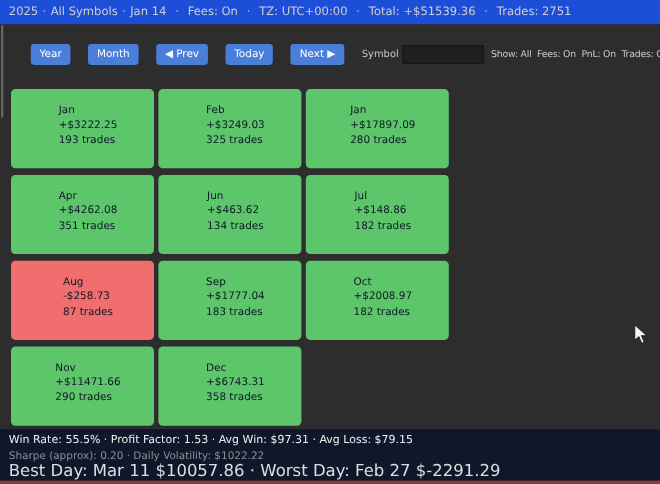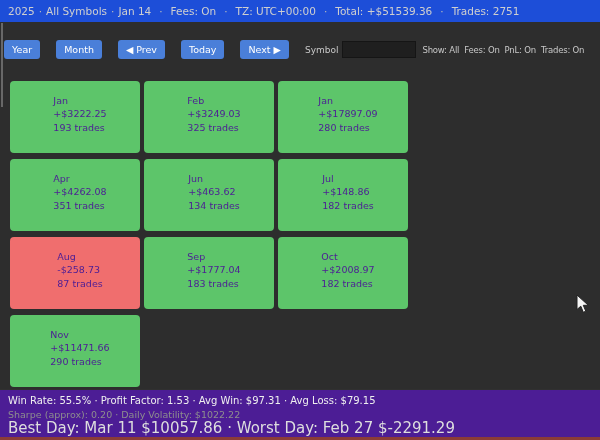--- a/index.html
+++ b/index.html
@@ -17,21 +17,21 @@
   
   .top-bar{
     height:22px;background:#1d4ed8;color:#cfcfcf;font-size:10.5px;
     line-height:22px;padding-left:8px;white-space:nowrap;
   }
   .top-bar .sep{margin:0 4px;color:#bdbdbd}
   .top-bar .sep.wide{margin:0 8px}
   
   .toolbar{
     margin-top:17px;height:21px;display:flex;align-items:center;
-    padding-left:4px;white-space:nowrap;
+    padding-left:28px;white-space:nowrap;
   }
   .btn{
     background:var(--accent-blue);color:#fff;border:none;border-radius:3px;
     font-family:inherit;font-size:9.5px;padding:4px 8px;margin-right:16px;
     cursor:pointer;line-height:1.2;
   }
   .symbol-label{color:#c9c9c9;font-size:9px;margin-left:0px;}
   .symbol-input{
     width:74px;height:17px;margin-left:4px;background:#1f1f1f;
     border:1px solid #151515;color:#ddd;font-size:9px;padding:0 3px;
@@ -42,30 +42,30 @@
     color:#c8c8c8;font-size:8.5px;letter-spacing:-0.2px;cursor:pointer;
   }
   
   .grid{
     margin:21px 0 0 10px;width:398px;
     display:grid;grid-template-columns:repeat(3,130px);
     grid-auto-rows:72px;column-gap:4px;row-gap:6px;
   }
   .card{
     border-radius:4px;background:var(--positive);cursor:pointer;
-    color:#4c1d95;overflow:hidden;
+    color:#0f172a;overflow:hidden;
   }
   .card[data-state="negative"]{background:var(--negative);}
   .card-body{
     width:max-content;margin:0 auto;position:relative;left:5px;top:13px;
     text-align:left;font-size:9.5px;line-height:1.4;
   }
   
   .stats{
-    position:absolute;left:0;bottom:3px;width:600px;background:#4c1d95;
+    position:absolute;left:0;bottom:3px;width:600px;background:#0f172a;
     border-top:1px solid #303030;padding:3px 0 2px 8px;white-space:nowrap;
   }
   .stats-line1{color:#efefef;font-size:10px;line-height:15px;}
   .stats-line2{color:#8e8e8e;font-size:9.5px;line-height:14px;}
   .stats-line3{color:#dedede;font-size:15px;line-height:13px;}
   .bottom-strip{
     position:absolute;left:0;bottom:0;width:600px;height:3px;
     background:var(--bottom-strip);
   }
   .left-artifact{
@@ -166,20 +166,27 @@
         <div>182 trades</div>
       </div>
     </div>
     <div class="card" data-state="positive">
       <div class="card-body">
         <div>Nov</div>
         <div>+$11471.66</div>
         <div>290 trades</div>
       </div>
     </div>
+    <div class="card" data-state="positive">
+      <div class="card-body">
+        <div>Dec</div>
+        <div>+$6743.31</div>
+        <div>358 trades</div>
+      </div>
+    </div>
   </div>
 
   <div class="stats">
     <div class="stats-line1">Win Rate: 55.5%   ·   Profit Factor: 1.53   ·   Avg Win: $97.31   ·   Avg Loss: $79.15</div>
     <div class="stats-line2">Sharpe (approx): 0.20  ·  Daily Volatility: $1022.22</div>
     <div class="stats-line3">Best Day: Mar 11 $10057.86  ·  Worst Day: Feb 27 $-2291.29</div>
   </div>
 
   <div class="bottom-strip"></div>
 

